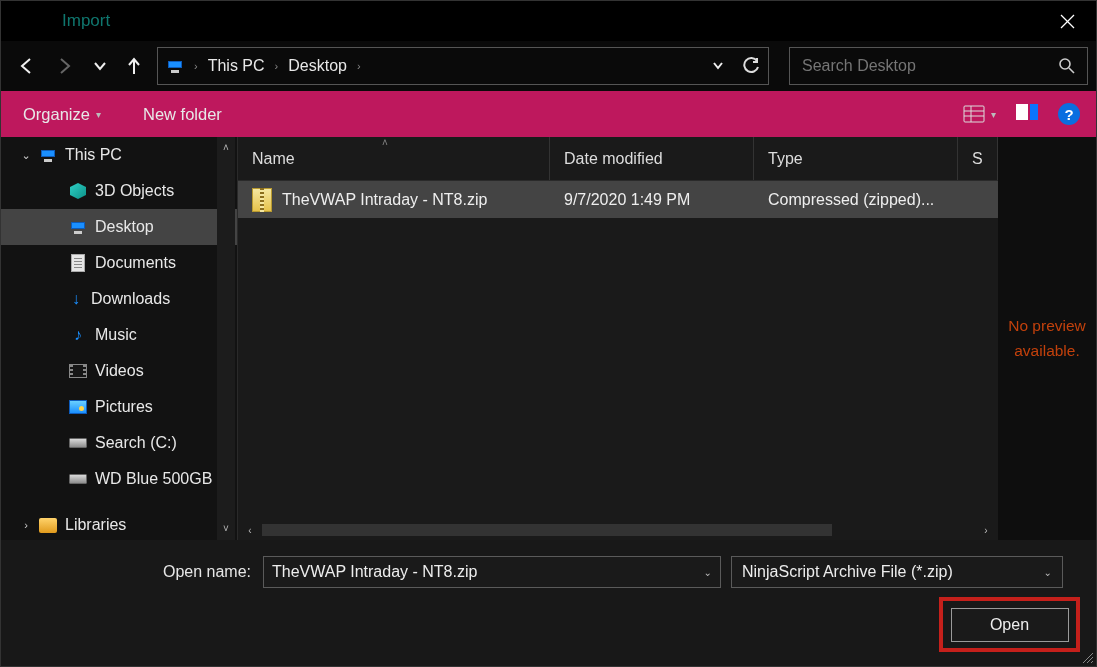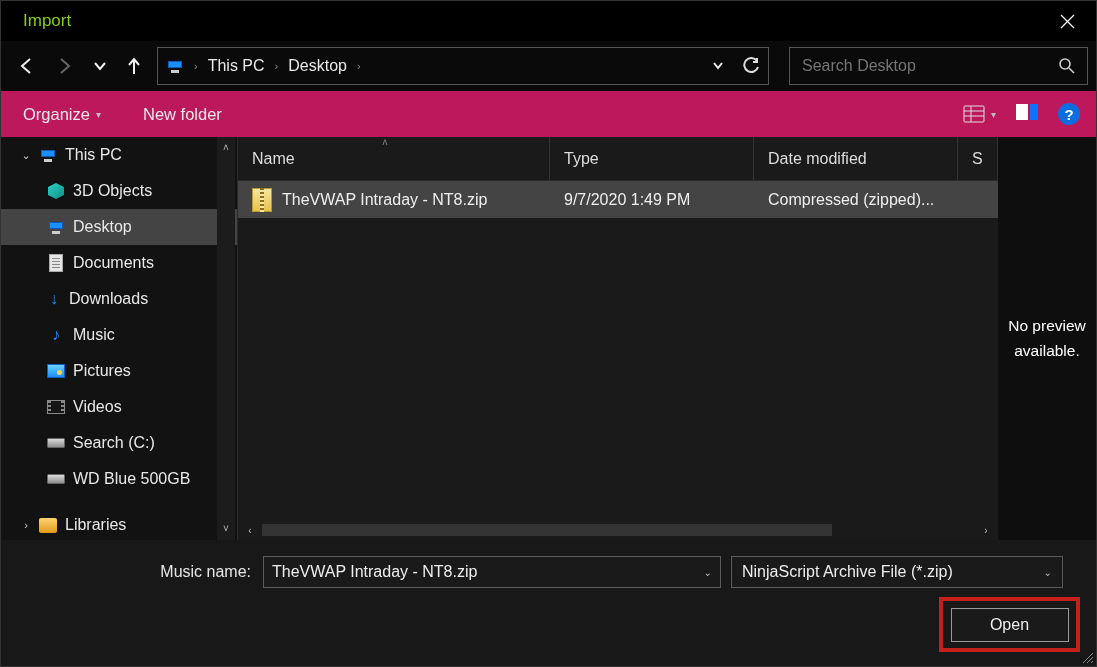--- a/index.html
+++ b/index.html
@@ -1,21 +1,21 @@
 <!DOCTYPE html>
 <html><head>
 <meta charset="utf-8">
 <style>
   * { box-sizing: border-box; margin: 0; padding: 0; }
   html, body { width: 1097px; height: 667px; background: #0a0a0a; font-family: "Segoe UI", Arial, sans-serif; color: #e8e8e8; overflow: hidden; }
   body { border: 1px solid #333; position: relative; }
 
   
   .titlebar { height: 40px; display: flex; align-items: center; justify-content: space-between; padding: 0 6px 0 22px; background: #000; }
-  .titlebar .title { font-size: 17px; color: #84cc16; }
+  .titlebar .title { font-size: 17px; color: #0f766e; margin-left: 39px; }
   .titlebar .close-x { width: 46px; height: 40px; display:flex; align-items:center; justify-content:center; }
   .closex-svg { stroke:#fff; stroke-width:1.3; }
 
   
   .navrow { height: 50px; display:flex; align-items:center; padding: 0 8px 0 16px; gap:6px; background:#0a0a0a; }
   .nav-arrows { display:flex; align-items:center; gap:18px; margin-right:8px; }
   .arrow-svg { stroke:#f0f0f0; fill:none; stroke-width:2; }
   .arrow-disabled { stroke:#666; }
   .small-glyph { stroke:#eee; stroke-width:2; fill:none; }
 
@@ -40,21 +40,21 @@
   .pane-icon .l { position:absolute; left:0; top:0; width:12px; height:16px; background:#fff; }
   .pane-icon .r { position:absolute; right:0; top:0; width:8px; height:16px; background:#0a74ff; }
   .help-circle { width:22px; height:22px; border-radius:50%; background:#0a6ee0; color:#fff; display:flex; align-items:center; justify-content:center; font-size:15px; font-weight:600; }
 
   
   .middle { position:absolute; top:136px; left:0; right:0; bottom:126px; display:flex; }
   .tree { width:236px; background:#121212; position:relative; overflow:hidden; }
   .tree-sb-track { position:absolute; right:2px; top:0; bottom:0; width:18px; background:#1c1c1c; }
   .tree-sb-up, .tree-sb-down { position:absolute; left:0; width:18px; height:18px; color:#bbb; font-size:10px; text-align:center; line-height:18px; }
   .tree-sb-up { top:2px; } .tree-sb-down { bottom:2px; }
-  .tree-node { height:36px; display:flex; align-items:center; gap:8px; font-size:16px; padding-left:46px; }
+  .tree-node { height:36px; display:flex; align-items:center; gap:8px; font-size:16px; padding-left:68px; }
   .tree-node.root { padding-left:18px; font-size:16px; }
   .tree-node.selected { background:#444; }
   .tree-arrow { color:#ccc; font-size:11px; width:14px; text-align:center; display:inline-block; margin-right:-2px; }
   .mini-ico { width:18px; height:16px; display:inline-flex; align-items:center; justify-content:center; }
 
   .filepanel { flex:1; background:#1a1a1a; position:relative; display:flex; }
   .file-list { flex:1; display:flex; flex-direction:column; position:relative; border-left:1px solid #2a2a2a; }
   .columns { height:44px; display:flex; align-items:center; font-size:16px; color:#ddd; border-bottom:1px solid #2a2a2a; }
   .col { padding:0 14px; border-right:1px solid #333; height:100%; display:flex; align-items:center; gap:8px; }
   .sort-ind { position:absolute; left:144px; top:0; color:#888; font-size:10px; }
@@ -70,21 +70,21 @@
   .zip-ico .pbg { position:absolute; inset:0; background:linear-gradient(#f5e7a0,#e6c24a); border:1px solid #b89a30; }
   .zip-ico .zline { position:absolute; left:8px; top:0; bottom:0; width:4px; background:repeating-linear-gradient(#8b6d1c 0 2px,#f5e7a0 2px 4px); }
   .fdate { width:204px; }
   .ftype { width:204px; }
 
   .hscroll { height:20px; background:#1a1a1a; display:flex; align-items:center; padding:0 4px; gap:4px; margin-top:auto; }
   .hscroll .ar { width:16px; color:#bbb; font-size:10px; text-align:center; }
   .hscroll .track { flex:1; height:12px; background:#1a1a1a; position:relative; }
   .hscroll .thumb { position:absolute; left:0; top:0; height:12px; width:80%; background:#333; }
 
-  .preview { width:98px; background:#0e0e0e; display:flex; align-items:center; justify-content:center; text-align:center; font-size:15.5px; color:#ffffff; padding:0 2px; line-height:1.6; }
+  .preview { width:98px; background:#0e0e0e; display:flex; align-items:center; justify-content:center; text-align:center; font-size:15.5px; color:#c2410c; padding:0 2px; line-height:1.6; }
 
   
   .bottom { position:absolute; left:0; right:0; bottom:0; height:126px; background:#181818; }
   .fname-row { position:absolute; top:16px; left:0; right:16px; display:flex; align-items:center; }
   .fname-row .lbl { width:262px; text-align:right; padding-right:12px; font-size:16px; color:#e6e6e6; }
   .fn-input { width:458px; height:32px; border:1px solid #5a5a5a; background:#1a1a1a; display:flex; align-items:center; padding:0 8px; font-size:16px; color:#ededed; }
   .fn-input .dd { margin-left:auto; color:#bbb; font-size:10px; }
   .ftype-dd { margin-left:10px; width:332px; height:32px; border:1px solid #5a5a5a; background:#1a1a1a; display:flex; align-items:center; padding:0 10px; font-size:16px; color:#ededed; }
   .ftype-dd .dd { margin-left:auto; color:#bbb; font-size:10px; }
 
@@ -234,29 +234,29 @@
     <div class="tree-node">
         <span class="mini-ico ico-down">↓</span>
         <span>Downloads</span>
       </div>
     <div class="tree-node">
         <span class="mini-ico ico-music">♪</span>
         <span>Music</span>
       </div>
     <div class="tree-node">
         <span class="mini-ico">
+          <span class="ico-vid"></span>
+        </span>
+        <span>Videos</span>
+      </div>
+    <div class="tree-node">
+        <span class="mini-ico">
           <span class="ico-pics"></span>
         </span>
         <span>Pictures</span>
-      </div>
-    <div class="tree-node">
-        <span class="mini-ico">
-          <span class="ico-vid"></span>
-        </span>
-        <span>Videos</span>
       </div>
     <div class="tree-node">
         <span class="mini-ico">
           <span class="ico-drive"></span>
         </span>
         <span>Search (C:)</span>
       </div>
     <div class="tree-node" style="white-space:nowrap">
         <span class="mini-ico">
           <span class="ico-drive"></span>
@@ -278,25 +278,25 @@
     </div>
   </div>
 
   <div class="filepanel">
     <div class="file-list">
       <div class="columns">
         <div class="col col-name">
             <span>Name</span>
             <span class="sort-ind">˄</span>
           </div>
+        <div class="col col-date">
+            <span>Date modified</span>
+          </div>
         <div class="col col-type">
             <span>Type</span>
-          </div>
-        <div class="col col-date">
-            <span>Date modified</span>
           </div>
         <div class="col col-size">
             <span>S</span>
           </div>
       </div>
       <div class="filerow">
         <div class="cell fname">
           <span class="zip-ico">
               <span class="pbg"></span>
               <span class="zline"></span>
@@ -315,21 +315,21 @@
         <div class="ar">›</div>
       </div>
     </div>
 
     <div class="preview">No preview available.</div>
   </div>
 </div>
 
 <div class="bottom">
   <div class="fname-row">
-    <div class="lbl">Music name:</div>
+    <div class="lbl">Open name:</div>
     <div class="fn-input">
       <span>TheVWAP Intraday - NT8.zip</span>
       <span class="dd">⌄</span>
     </div>
     <div class="ftype-dd">
       <span>NinjaScript Archive File (*.zip)</span>
       <span class="dd">⌄</span>
     </div>
   </div>
 

